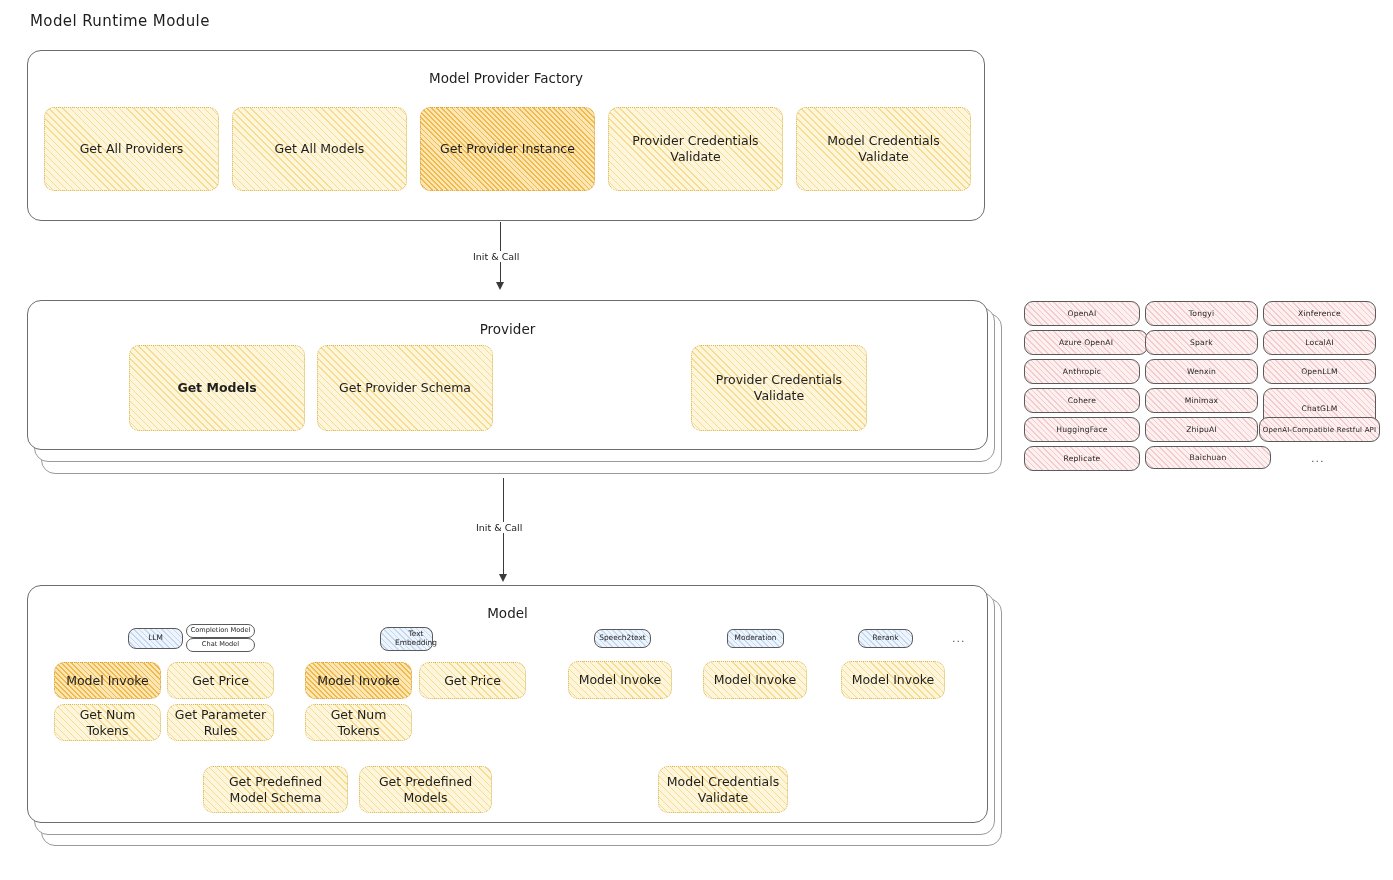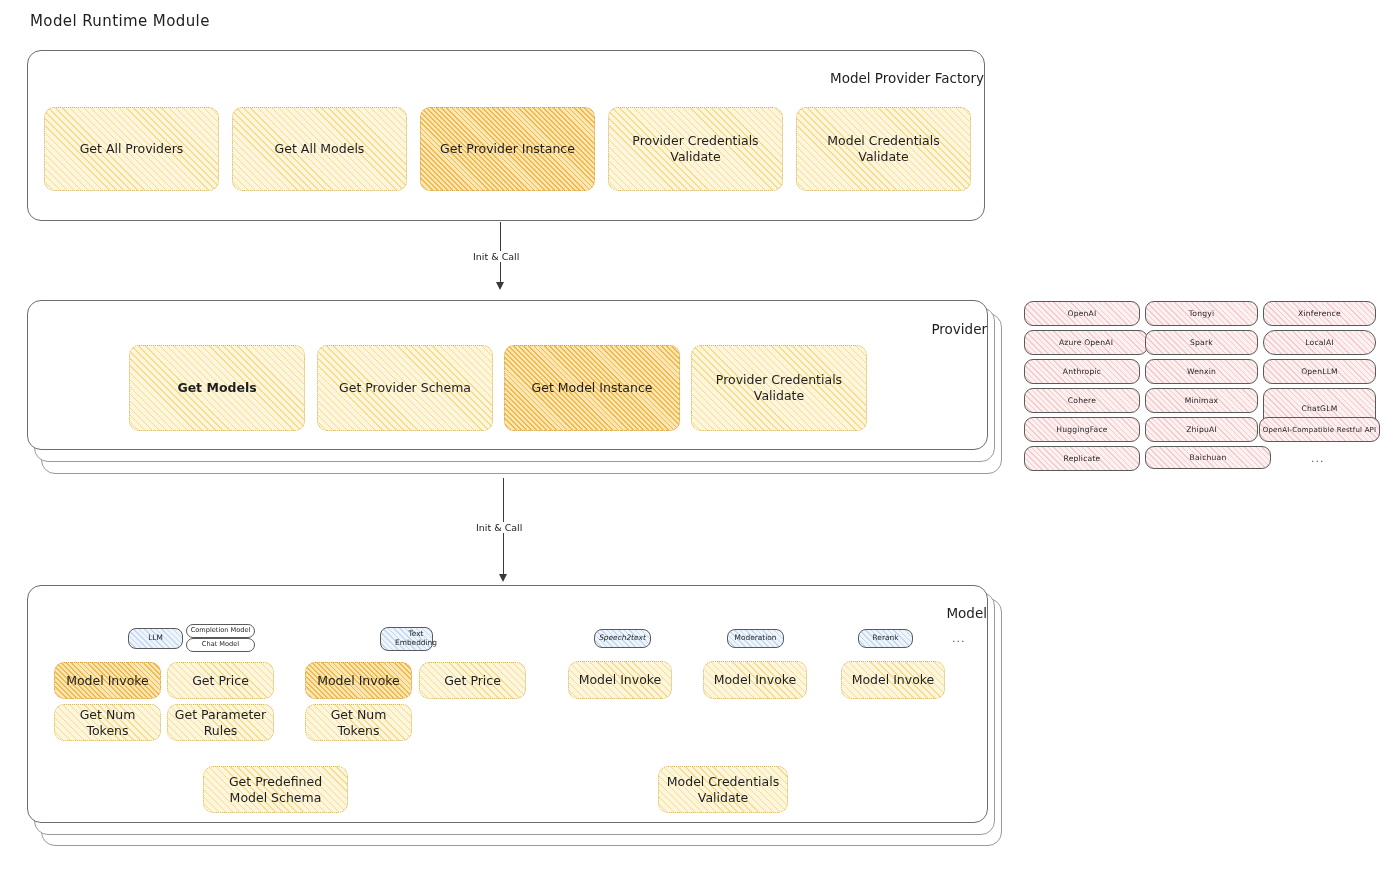--- a/index.html
+++ b/index.html
@@ -32,21 +32,21 @@
   }
   .card-ghost{
     background:#ffffff;
     border:1.1px solid #9a9a9a;
     border-radius:14px;
   }
 
   .card-title{
     position:absolute;
     left:0;right:0;
-    text-align:right;
+    text-align:center;
     font-size:13.5px;
     color:#1e1e1e;
     white-space:nowrap;
   }
 
   
   
   .node{
     position:absolute;
     box-sizing:border-box;
@@ -190,40 +190,39 @@
   <div class="abs card-ghost" style="left:41px;top:313px;width:961px;height:161px;"></div>
   <div class="abs card-ghost" style="left:34px;top:307px;width:961px;height:155px;"></div>
   <div class="abs card" style="left:27px;top:300px;width:961px;height:150px;">
     <div class="card-title" style="top:20px;">Provider</div>
   </div>
 
   <div class="node" style="left:129px;top:345px;width:176px;height:86px;font-weight:bold;">Get Models</div>
 
   <div class="node" style="left:317px;top:345px;width:176px;height:86px;">Get Provider Schema</div>
 
-  <div class="node hl" style="left:504px;top:345px;width:176px;height:86px;">Get Model Instance</div>
 
   <div class="node" style="left:691px;top:345px;width:176px;height:86px;">Provider Credentials Validate</div>
 
   <div class="pill" style="left:1024px;top:301px;width:116px;height:25px;">OpenAI</div>
   <div class="pill" style="left:1024px;top:330px;width:124px;height:25px;">Azure OpenAI</div>
   <div class="pill" style="left:1024px;top:359px;width:116px;height:25px;text-align:right;">Anthropic</div>
   <div class="pill" style="left:1024px;top:388px;width:116px;height:25px;">Cohere</div>
   <div class="pill" style="left:1024px;top:417px;width:116px;height:25px;">HuggingFace</div>
   <div class="pill" style="left:1024px;top:446px;width:116px;height:25px;">Replicate</div>
 
   <div class="pill" style="left:1145px;top:301px;width:113px;height:25px;">Tongyi</div>
   <div class="pill" style="left:1145px;top:330px;width:113px;height:25px;">Spark</div>
   <div class="pill" style="left:1145px;top:359px;width:113px;height:25px;">Wenxin</div>
   <div class="pill" style="left:1145px;top:388px;width:113px;height:25px;">Minimax</div>
   <div class="pill" style="left:1145px;top:417px;width:113px;height:25px;">ZhipuAI</div>
   <div class="pill" style="left:1145px;top:446px;width:126px;height:23px;">Baichuan</div>
 
   <div class="pill" style="left:1263px;top:301px;width:113px;height:25px;">Xinference</div>
-  <div class="pill" style="left:1263px;top:330px;width:113px;height:25px;border-radius:12px;">LocalAI</div>
+  <div class="pill" style="left:1263px;top:330px;width:113px;height:25px;">LocalAI</div>
   <div class="pill" style="left:1263px;top:359px;width:113px;height:25px;">OpenLLM</div>
   <div class="pill" style="left:1263px;top:388px;width:113px;height:41px;">ChatGLM</div>
   <div class="pill" style="left:1259px;top:417px;width:121px;height:25px;font-size:7px;">OpenAI-Compatible Restful API</div>
   <div class="ellipsis" style="left:1311px;top:452px;">...</div>
 
   <div class="arrow-line" style="left:503px;top:478px;height:98px;"></div>
   <div class="arrow-head" style="left:498.5px;top:574px;"></div>
   <div class="arrow-label" style="left:473px;top:522px;">Init &amp; Call</div>
 
   <div class="abs card-ghost" style="left:41px;top:598px;width:961px;height:248px;"></div>
@@ -241,27 +240,28 @@
   <div class="node" style="left:54px;top:704px;width:107px;height:37px;">Get Num Tokens</div>
   <div class="node" style="left:167px;top:704px;width:107px;height:37px;">Get Parameter Rules</div>
 
   <div class="tag" style="left:380px;top:627px;width:53px;height:24px;padding-left:22px;">Text
 Embedding</div>
 
   <div class="node hl" style="left:305px;top:662px;width:107px;height:37px;">Model Invoke</div>
   <div class="node" style="left:419px;top:662px;width:107px;height:37px;">Get Price</div>
   <div class="node" style="left:305px;top:704px;width:107px;height:37px;">Get Num Tokens</div>
 
-  <div class="tag" style="left:594px;top:629px;width:57px;height:19px;font-style:italic;">Speech2text</div>
+  <div class="tag" style="left:594px;top:629px;width:57px;height:19px;">Speech2text</div>
   <div class="node" style="left:568px;top:661px;width:104px;height:38px;">Model Invoke</div>
 
-  <div class="tag" style="left:727px;top:629px;width:57px;height:19px;">Moderation</div>
+  <div class="tag" style="left:727px;top:629px;width:57px;height:19px;border-radius:6px;">Moderation</div>
   <div class="node" style="left:703px;top:661px;width:104px;height:38px;">Model Invoke</div>
 
   <div class="tag" style="left:858px;top:629px;width:55px;height:19px;">Rerank</div>
   <div class="node" style="left:841px;top:661px;width:104px;height:38px;">Model Invoke</div>
 
   <div class="ellipsis" style="left:952px;top:632px;">...</div>
 
   <div class="node" style="left:203px;top:766px;width:145px;height:47px;">Get Predefined Model Schema</div>
+  <div class="node" style="left:359px;top:766px;width:133px;height:47px;">Get Predefined Models</div>
   <div class="node" style="left:658px;top:766px;width:130px;height:47px;">Model Credentials Validate</div>
 
 </div>
 
 </body></html>

